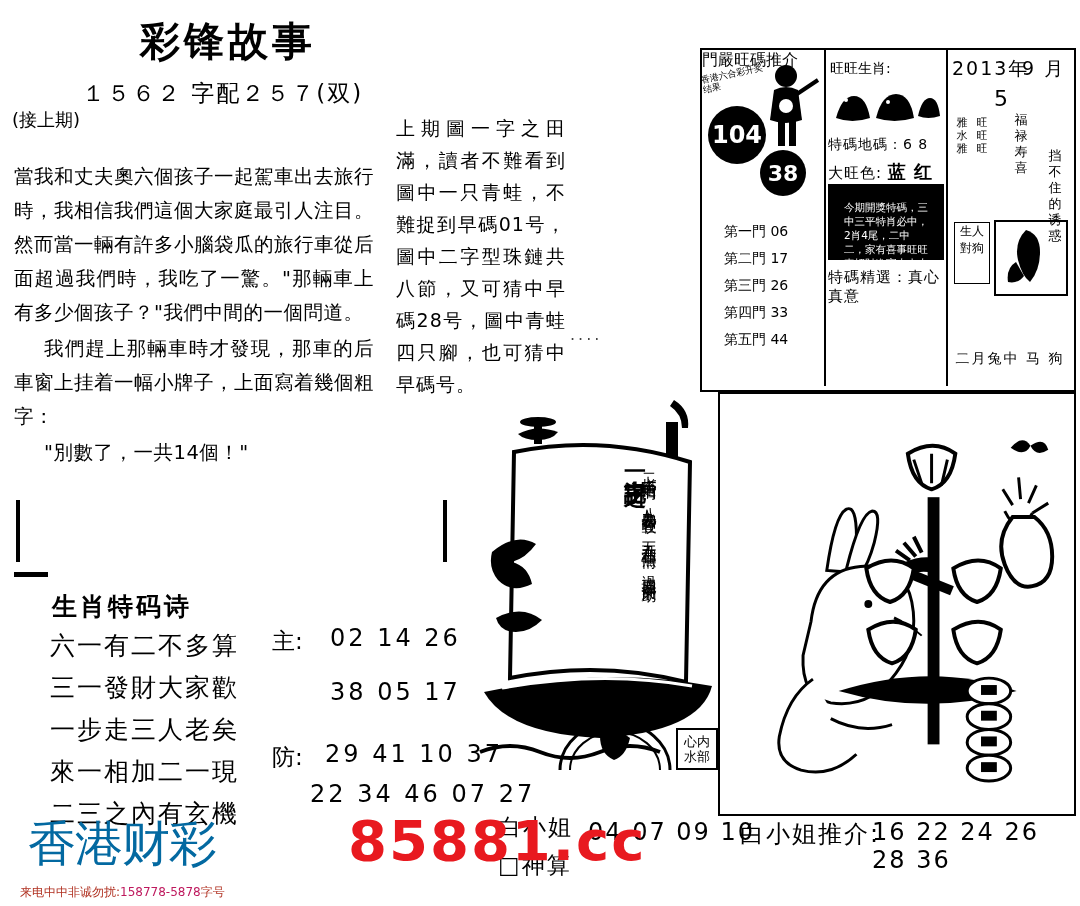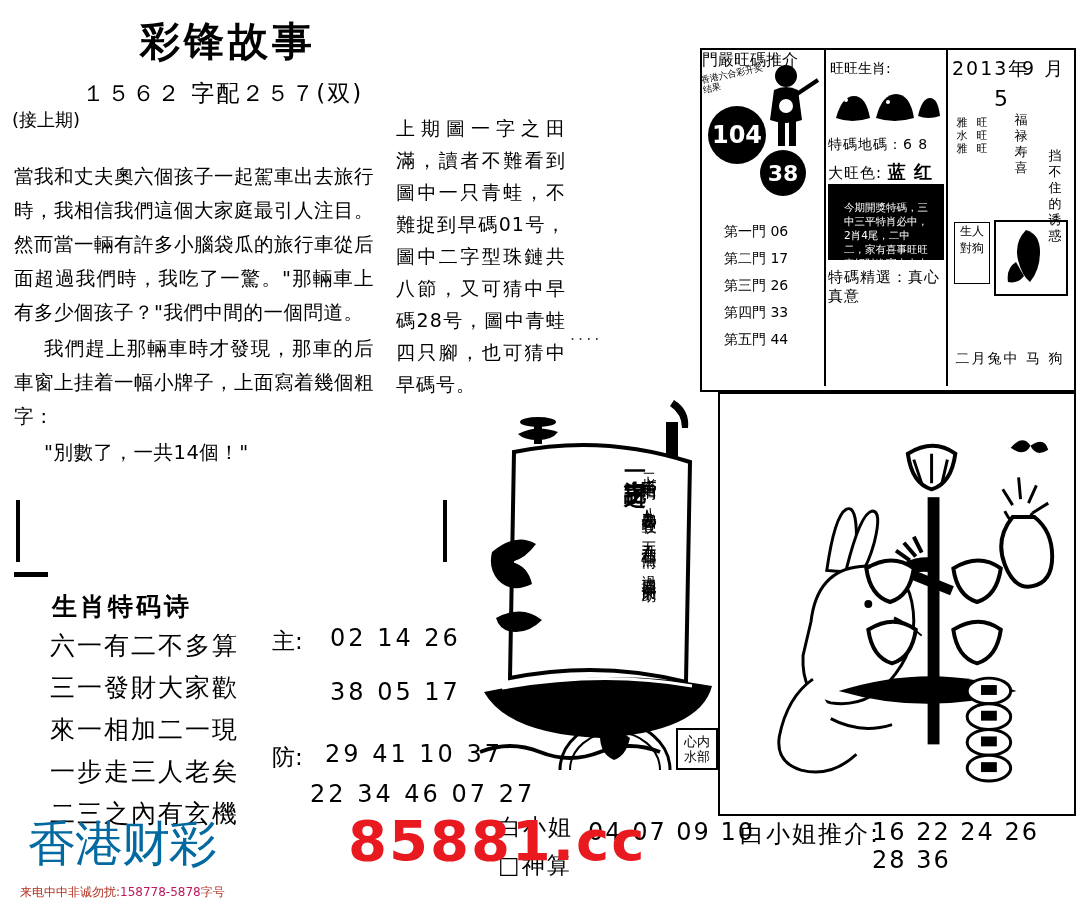--- a/index.html
+++ b/index.html
@@ -179,22 +179,22 @@
   </div>
 
   <div class="vbar1"></div>
   <div class="vbar2"></div>
   <div class="hbar1"></div>
 
   <div class="poem-title">生肖特码诗</div>
   <div class="poem">
     <div>六一有二不多算</div>
     <div>三一發財大家歡</div>
+    <div>一步走三人老矣</div>
     <div>來一相加二一現</div>
-    <div>一步走三人老矣</div>
     <div>二三之內有玄機</div>
   </div>
 
   <div class="nums-main-label">主:</div>
   <div class="nums-main-1">02 14 26</div>
   <div class="nums-main-2">38 05 17</div>
   <div class="nums-def-label">防:</div>
   <div class="nums-def-1">29 41 10 37</div>
   <div class="nums-def-2">22 34 46 07 27</div>
 

